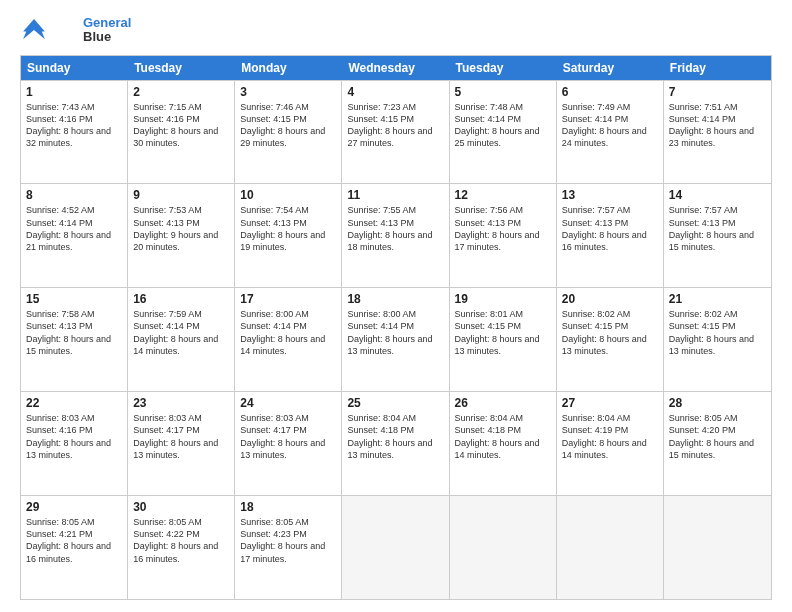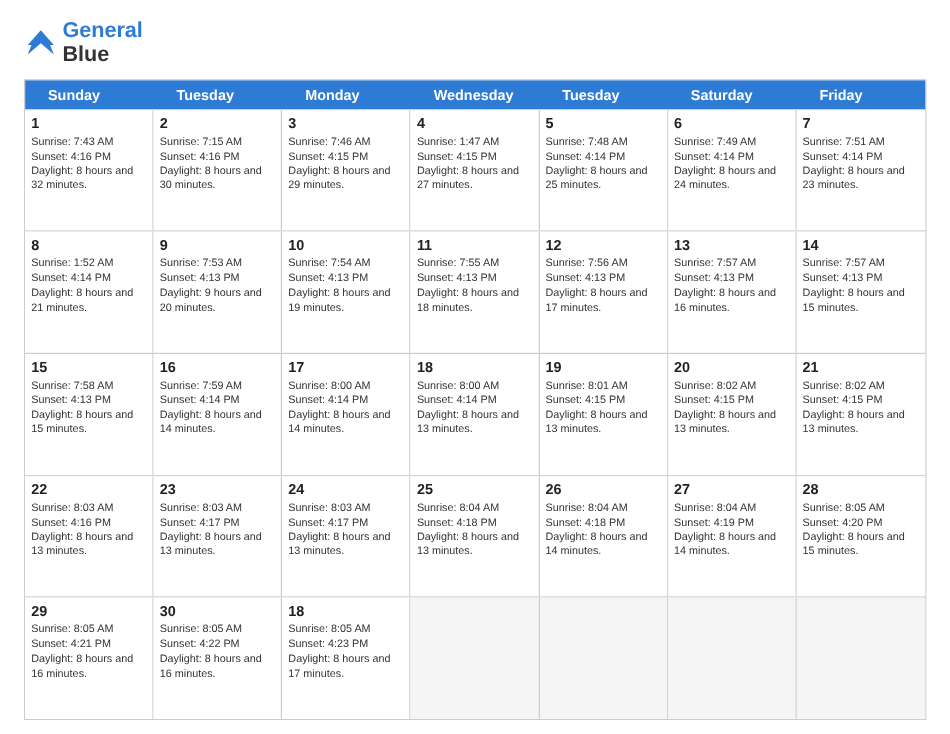--- a/index.html
+++ b/index.html
@@ -22,24 +22,25 @@
       justify-content: space-between;
       align-items: flex-start;
       margin-bottom: 10px;
     }
     .logo {
       display: flex;
       align-items: center;
       gap: 4px;
     }
     .logo-text {
-      font-size: 18px;
+      font-size: 13px;
       font-weight: bold;
       color: #333;
       line-height: 1.1;
+      margin-left: 31px;
     }
     .logo-text span {
       color: #2e7bd6;
     }
     .logo-icon {
       width: 28px;
       height: 28px;
     }
     .title-block {
       text-align: right;
@@ -63,21 +64,21 @@
     .cal-header {
       display: grid;
       grid-template-columns: repeat(7, 1fr);
       background: #2e7bd6;
     }
     .cal-header-cell {
       color: #fff;
       font-size: 12px;
       font-weight: bold;
       text-align: left;
-      padding: 5px 19px;
+      padding: 5px 6px;
     }
     .cal-body {
       display: flex;
       flex-direction: column;
       flex: 1;
     }
     .cal-row {
       display: grid;
       grid-template-columns: repeat(7, 1fr);
       flex: 1;
@@ -156,21 +157,21 @@
             <div class="cell-line">Daylight: 8 hours and 30 minutes.</div>
           </div>
           <div class="cal-cell">
             <span class="day-num">3</span>
             <div class="cell-line">Sunrise: 7:46 AM</div>
             <div class="cell-line">Sunset: 4:15 PM</div>
             <div class="cell-line">Daylight: 8 hours and 29 minutes.</div>
           </div>
           <div class="cal-cell">
             <span class="day-num">4</span>
-            <div class="cell-line">Sunrise: 1:47 AM</div>
+            <div class="cell-line">Sunrise: 7:23 AM</div>
             <div class="cell-line">Sunset: 4:15 PM</div>
             <div class="cell-line">Daylight: 8 hours and 27 minutes.</div>
           </div>
           <div class="cal-cell">
             <span class="day-num">5</span>
             <div class="cell-line">Sunrise: 7:48 AM</div>
             <div class="cell-line">Sunset: 4:14 PM</div>
             <div class="cell-line">Daylight: 8 hours and 25 minutes.</div>
           </div>
           <div class="cal-cell">
@@ -182,21 +183,21 @@
           <div class="cal-cell">
             <span class="day-num">7</span>
             <div class="cell-line">Sunrise: 7:51 AM</div>
             <div class="cell-line">Sunset: 4:14 PM</div>
             <div class="cell-line">Daylight: 8 hours and 23 minutes.</div>
           </div>
         </div>
         <div class="cal-row">
           <div class="cal-cell">
             <span class="day-num">8</span>
-            <div class="cell-line">Sunrise: 1:52 AM</div>
+            <div class="cell-line">Sunrise: 4:52 AM</div>
             <div class="cell-line">Sunset: 4:14 PM</div>
             <div class="cell-line">Daylight: 8 hours and 21 minutes.</div>
           </div>
           <div class="cal-cell">
             <span class="day-num">9</span>
             <div class="cell-line">Sunrise: 7:53 AM</div>
             <div class="cell-line">Sunset: 4:13 PM</div>
             <div class="cell-line">Daylight: 9 hours and 20 minutes.</div>
           </div>
           <div class="cal-cell">

